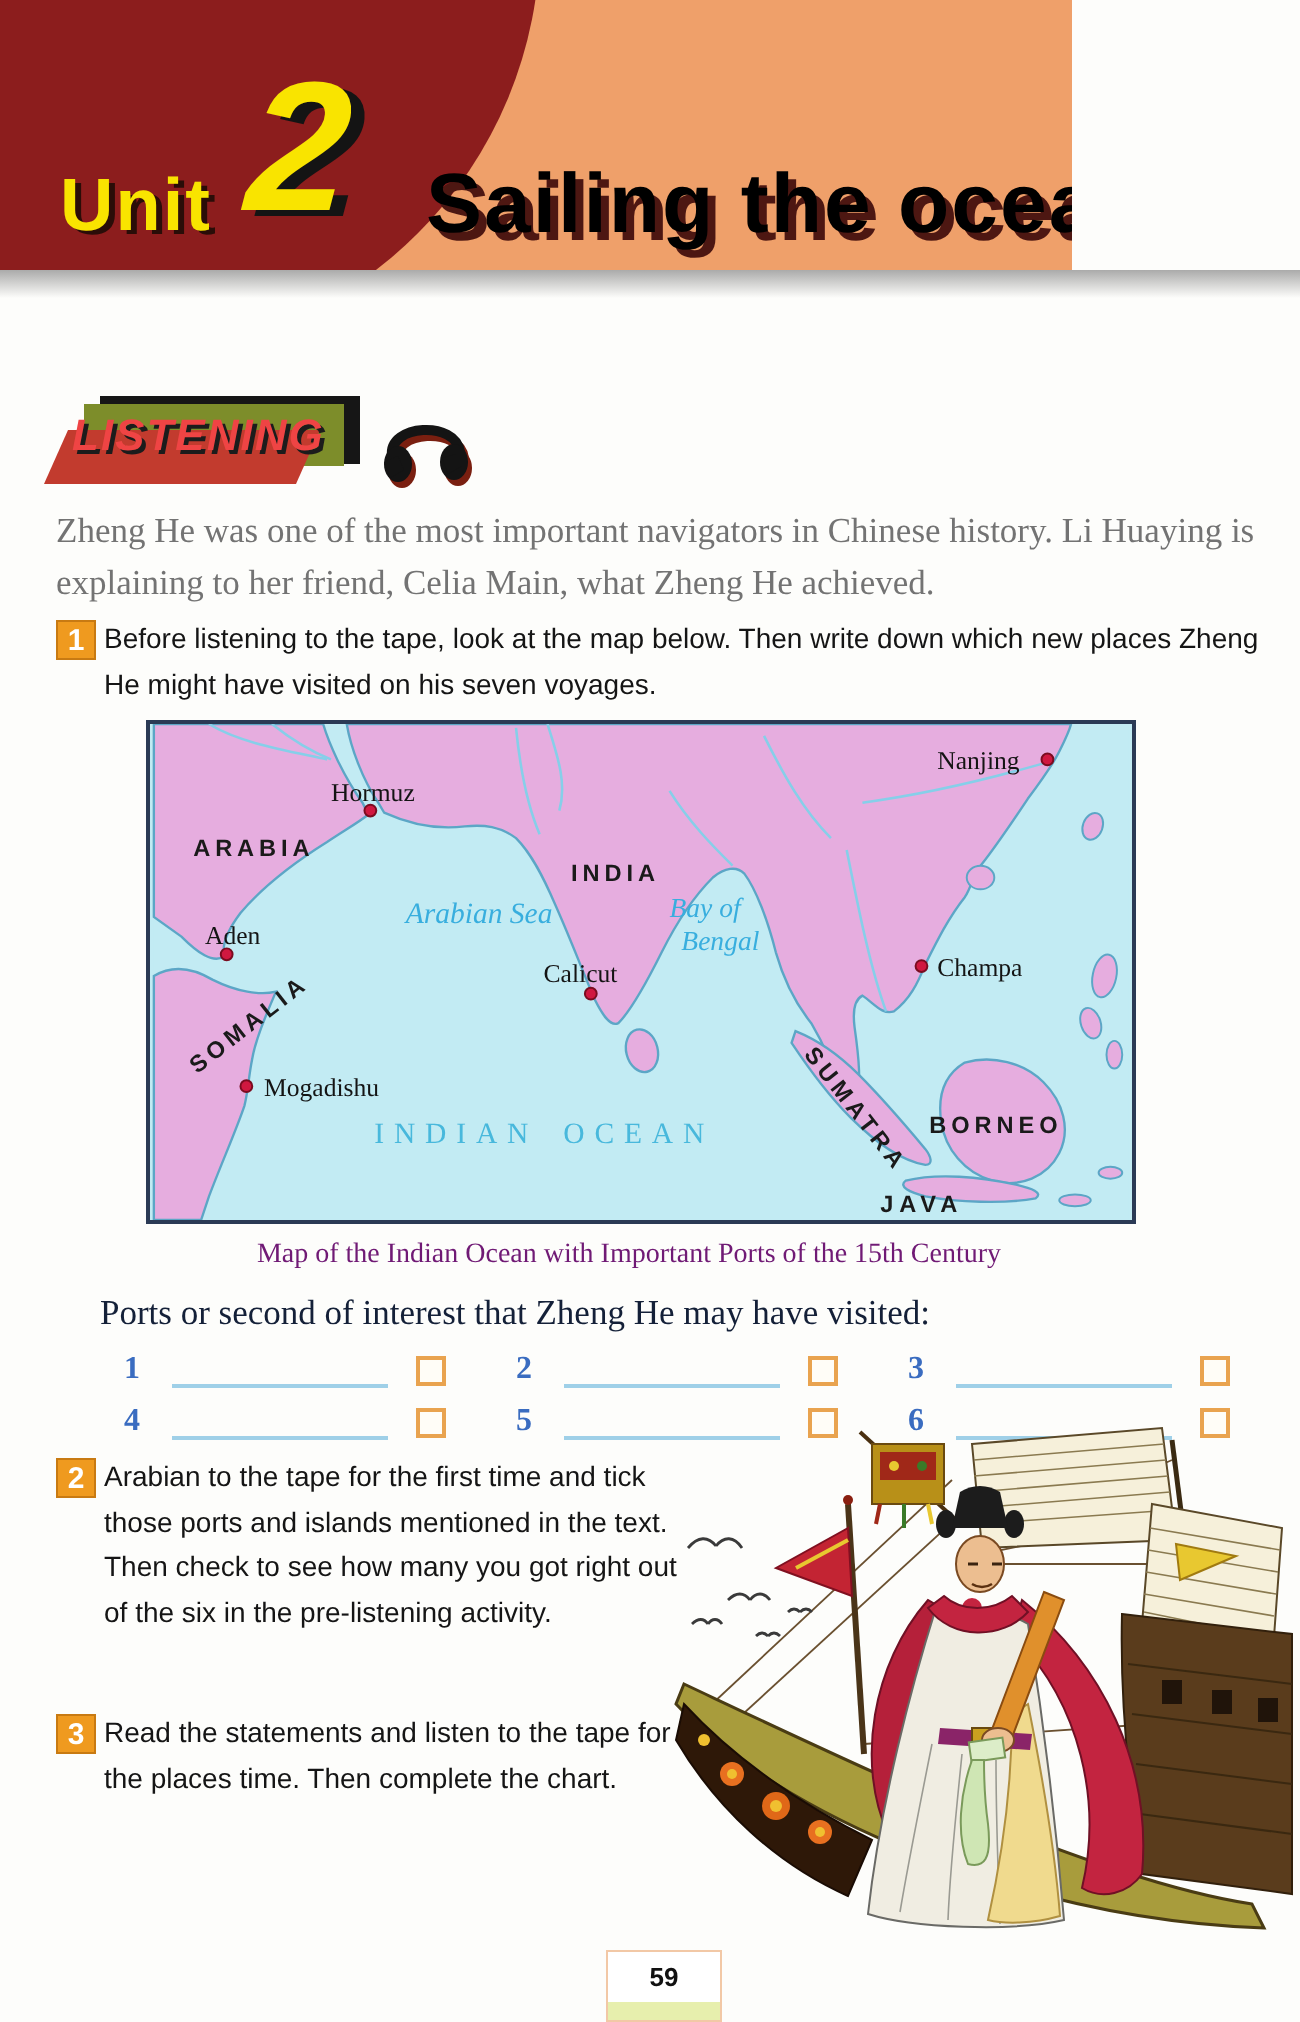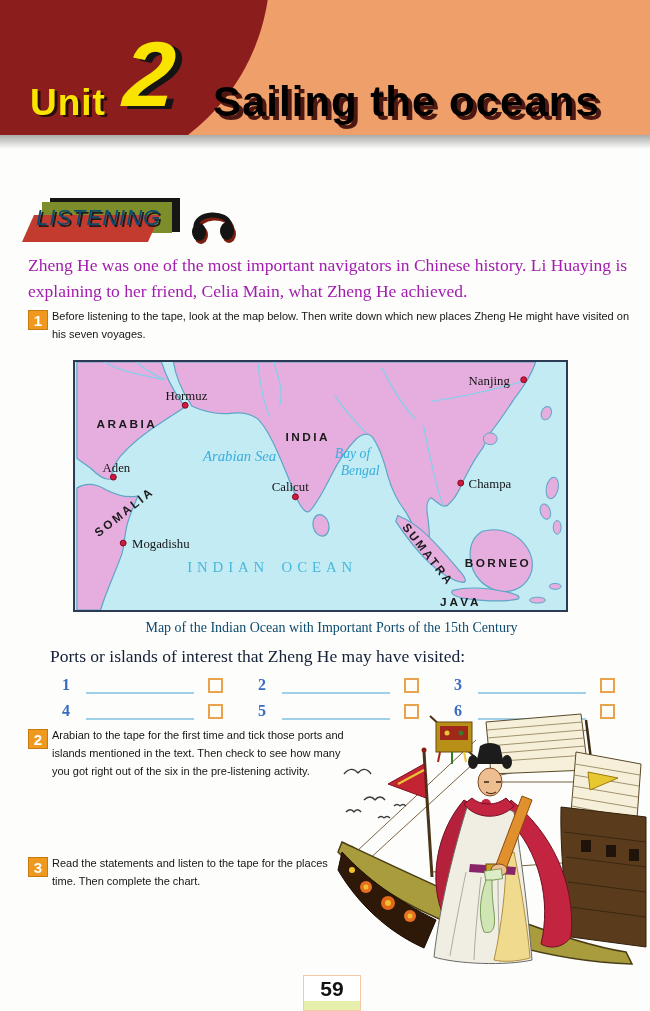--- a/index.html
+++ b/index.html
@@ -1,65 +1,65 @@
 <!DOCTYPE html>
 <html><head>
 <meta charset="utf-8">
 <style>
   * { margin:0; padding:0; box-sizing:border-box; }
   body { width:650px; height:1011px; background:#fdfdfb; font-family:"Liberation Sans", sans-serif; position:relative; overflow:hidden; }
   .page { position:absolute; inset:0; }
 
   
-  .banner { position:absolute; left:0; top:0; width:650px; height:135px; background:#efa06a; overflow:hidden; }
+  .banner { position:absolute; left:0; top:0; width:536px; height:135px; background:#efa06a; overflow:hidden; }
   .banner-blob { position:absolute; left:-148px; top:-240px; width:418px; height:418px; border-radius:50%; background:#8c1d1d; }
   .banner-shadow { position:absolute; left:0; top:135px; width:650px; height:14px; background:linear-gradient(#8f8f8f, rgba(255,255,255,0)); opacity:.75; }
   .unit-word { position:absolute; left:30px; top:82px; font-size:37px; font-weight:bold; color:#f9e400; letter-spacing:1px; text-shadow:3px 2px 0 #2a0d08; }
   .unit-num { position:absolute; left:124px; top:28px; font-size:92px; font-weight:800; font-style:italic; color:#f9e400; text-shadow:7px 3px 0 #141414; transform:skewX(-4deg); line-height:1; }
   .banner-title { position:absolute; left:213px; top:78px; font-size:42px; font-weight:bold; color:#000000; letter-spacing:1px; text-shadow:4px 4px 0 #4d1712; white-space:nowrap; }
 
   
   .listening { position:absolute; left:34px; top:198px; width:160px; height:50px; }
   .lst-black { position:absolute; left:16px; top:0; width:130px; height:34px; background:#161616; }
   .lst-green { position:absolute; left:8px; top:4px; width:130px; height:31px; background:#7d8d2a; }
   .lst-red { position:absolute; left:-6px; top:17px; width:126px; height:27px; background:#c23b2e; transform:skewX(-24deg); }
-  .lst-text { position:absolute; left:2px; top:7px; font-size:22px; font-weight:normal; font-style:italic; color:#0c4a6e; letter-spacing:1px; text-shadow:2px 2px 0 #1c1c1c; }
+  .lst-text { position:absolute; left:2px; top:7px; font-size:22px; font-weight:bold; font-style:italic; color:#ef4444; letter-spacing:1px; text-shadow:2px 2px 0 #1c1c1c; }
   .headphones { position:absolute; left:188px; top:200px; }
 
   
-  .intro { position:absolute; left:28px; top:252px; width:600px; font-family:"Liberation Serif", serif; font-size:17.5px; line-height:1.5; color:#a21caf; }
+  .intro { position:absolute; left:28px; top:252px; width:600px; font-family:"Liberation Serif", serif; font-size:17.5px; line-height:1.5; color:#737373; }
 
   .task { position:absolute; }
   .task-badge { position:absolute; left:0; top:2px; width:20px; height:20px; background:#ef9a1f; border:1px solid #c87a12; color:#fff; font-weight:bold; font-size:15px; display:flex; align-items:center; justify-content:center; }
-  .task-text { margin-left:24px; font-size:11px; line-height:1.62; color:#151515; }
+  .task-text { margin-left:24px; font-size:14px; line-height:1.62; color:#151515; }
   .task-1 { left:28px; top:308px; width:608px; }
   .task-2 { left:28px; top:727px; width:322px; }
   .task-3 { left:28px; top:855px; width:322px; }
 
   
   .map { position:absolute; left:73px; top:360px; width:495px; height:252px; border:2px solid #2b3a55; background:#c2ebf3; }
   .map svg { display:block; width:100%; height:100%; }
-  .map-caption { position:absolute; left:84px; top:620px; width:495px; text-align:center; font-family:"Liberation Serif", serif; font-size:14px; color:#0c4a6e; }
+  .map-caption { position:absolute; left:67px; top:620px; width:495px; text-align:center; font-family:"Liberation Serif", serif; font-size:14px; color:#701a75; }
 
   
   .ports-prompt { position:absolute; left:50px; top:646px; font-family:"Liberation Serif", serif; font-size:17.5px; color:#142038; }
   .blank-row { position:absolute; left:0; width:650px; height:24px; }
   .row-a { top:672px; } .row-b { top:698px; }
   .blank { position:absolute; display:flex; align-items:flex-end; height:22px; }
   .blank .num { font-family:"Liberation Serif", serif; font-size:16px; font-weight:bold; color:#3a6cc0; width:14px; }
   .blank .line { width:108px; border-bottom:2px solid #9fd0e8; height:16px; margin-left:10px; }
   .blank .box { width:15px; height:15px; border:2px solid #e9a34f; background:#fffdf7; margin-left:14px; margin-bottom:1px; }
   .col-1 { left:62px; } .col-2 { left:258px; } .col-3 { left:454px; }
 
   
   .illus { position:absolute; left:336px; top:712px; width:312px; height:268px; }
 
   
   .pageno { position:absolute; left:303px; top:975px; width:58px; }
-  .pageno-box { height:26px; background:#ffffff; border:1px solid #f2c8a6; border-bottom:none; display:flex; align-items:center; justify-content:center; font-size:21px; font-weight:bold; color:#111; }
+  .pageno-box { height:26px; background:#ffffff; border:1px solid #f2c8a6; border-bottom:none; display:flex; align-items:center; justify-content:center; font-size:13px; font-weight:bold; color:#111; }
   .pageno-strip { height:10px; background:#e7efad; border:1px solid #f2c8a6; border-top:none; }
 </style>
 </head>
 <body>
 
 <div class="page">
 
   <div class="banner">
     <div class="banner-blob"></div>
     <div class="unit-word">Unit</div>
@@ -160,21 +160,21 @@
         <text x="128" y="101" font-size="15" font-style="italic">Arabian Sea</text>
         <text x="262" y="98" font-size="14" font-style="italic">Bay of</text>
         <text x="268" y="115" font-size="14" font-style="italic">Bengal</text>
         <text x="112" y="213" font-size="15" letter-spacing="5" fill="#48b8dc">INDIAN</text>
         <text x="208" y="213" font-size="15" letter-spacing="5" fill="#48b8dc">OCEAN</text>
       </g>
     </svg>
   </div>
   <div class="map-caption">Map of the Indian Ocean with Important Ports of the 15th Century</div>
 
-  <div class="ports-prompt">Ports or islands of interest that Zheng He may have visited:</div>
+  <div class="ports-prompt">Ports or second of interest that Zheng He may have visited:</div>
   <div class="blank-row row-a">
     <div class="blank col-1">
       <span class="num">1</span>
       <span class="line"></span>
       <span class="box"></span>
     </div>
     <div class="blank col-2">
       <span class="num">2</span>
       <span class="line"></span>
       <span class="box"></span>

